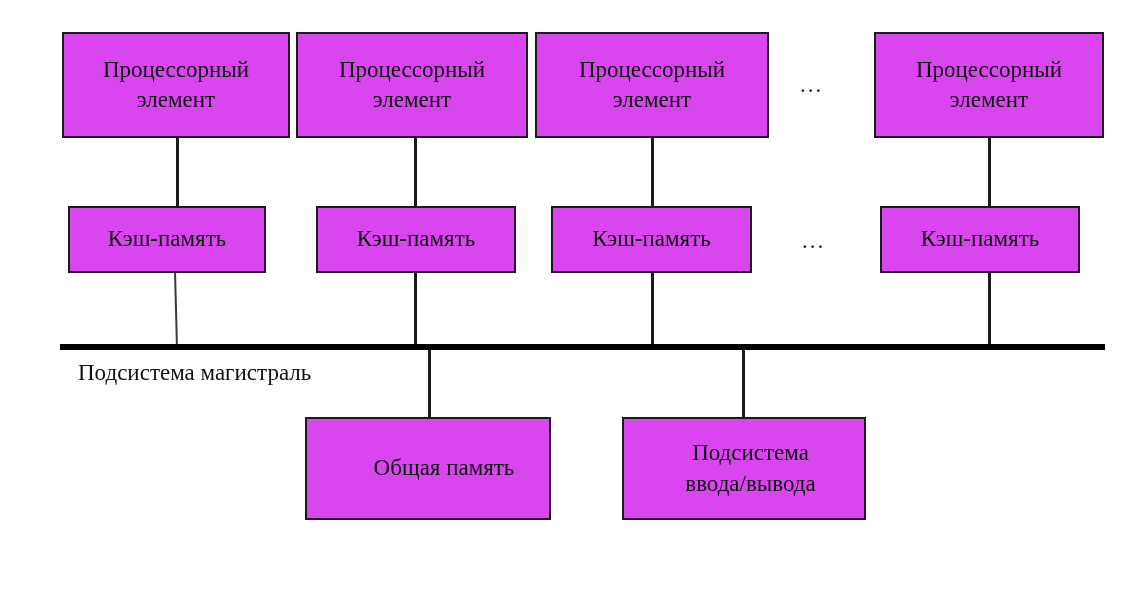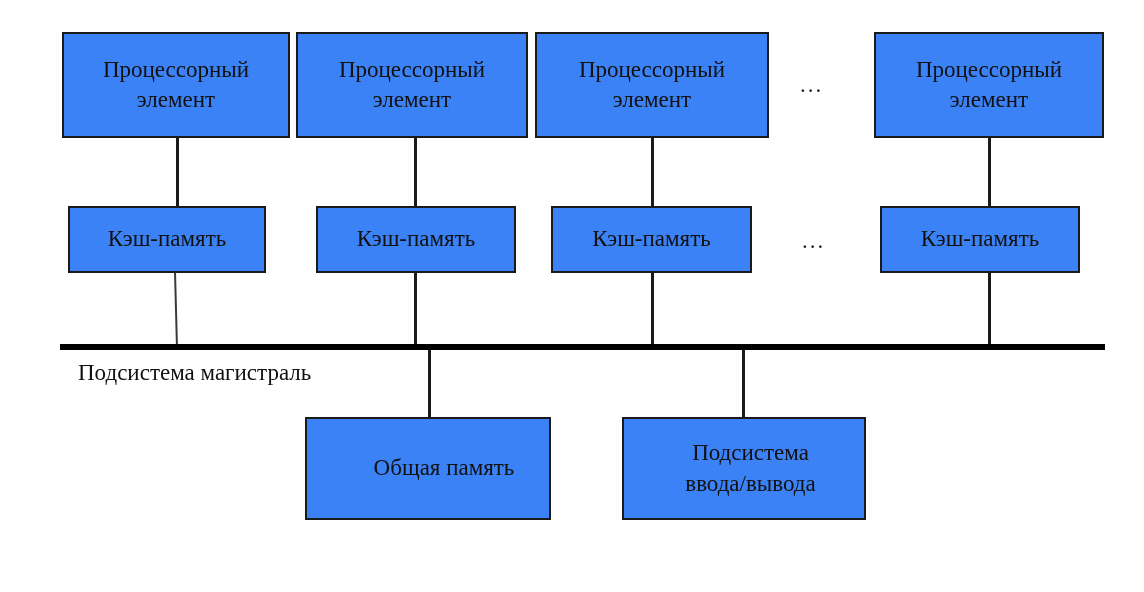--- a/index.html
+++ b/index.html
@@ -4,21 +4,21 @@
 <style>
   html,body{margin:0;padding:0;background:#ffffff;}
   body{width:1144px;height:592px;overflow:hidden;
        font-family:"Liberation Serif","DejaVu Serif",serif;color:#000;}
   #canvas{position:relative;width:1144px;height:592px;background:#fff;}
 
   .node{
     position:absolute;
     box-sizing:border-box;
     border:2px solid #1a1a1a;
-    background:#3b82f6;
+    background:#d946ef;
     display:flex;
     align-items:center;
     justify-content:center;
     text-align:center;
     line-height:1.32;
     font-size:23px;
     color:#111;
     z-index:3;
     white-space:pre-line;
   }

